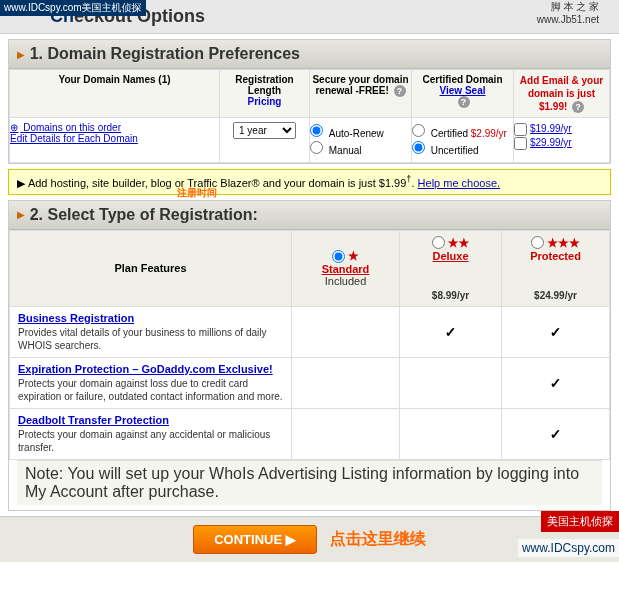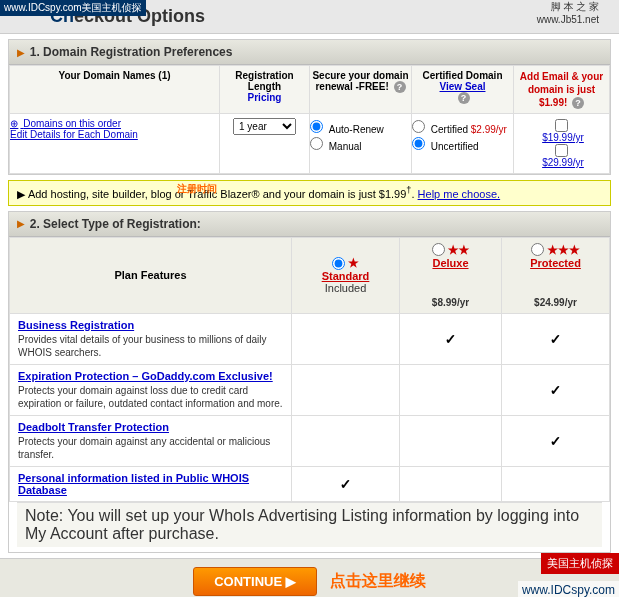--- a/index.html
+++ b/index.html
@@ -79,21 +79,21 @@
       display: flex;
       align-items: center;
     }
     .section-header .arrow {
       color: #cc6600;
       margin-right: 5px;
       font-size: 10px;
     }
     .section-title {
       font-weight: bold;
-      font-size: 12px;
+      font-size: 16px;
       color: #333;
     }
 
     
     .domain-table {
       width: 100%;
       border-collapse: collapse;
     }
     .domain-table th, .domain-table td {
       border: 1px solid #ddd;
@@ -125,21 +125,21 @@
       text-align: center;
     }
     .domain-select {
       font-size: 10px;
       padding: 1px;
     }
 
     .radio-group { margin: 2px 0; }
     .radio-group label { margin-left: 3px; }
 
-    .checkbox-group { display: flex; align-items: center; margin: 1px 0; flex-direction: column; }
+    .checkbox-group { display: flex; margin: 1px 0; }
     .checkbox-group label { margin-left: 3px; font-size: 10px; }
 
     .question-icon {
       display: inline-block;
       background: #999;
       color: #fff;
       font-size: 9px;
       font-weight: bold;
       width: 12px;
       height: 12px;
@@ -201,21 +201,20 @@
       text-decoration: underline;
     }
     .plan-name-deluxe {
       color: #cc0000;
       font-weight: bold;
       text-decoration: underline;
     }
     .plan-name-protected {
       color: #cc0000;
       font-weight: bold;
-      text-decoration: underline;
     }
     .plan-price {
       font-size: 10px;
       color: #333;
       margin-top: 28px;
     }
 
     .star-red { color: #cc0000; font-size: 12px; }
 
     .check-mark { color: #000; font-size: 14px; font-weight: bold; }
@@ -458,26 +457,20 @@
           <td style="text-align: center;"></td>
           <td style="text-align: center;"></td>
           <td style="text-align: center;"><span class="check-mark">✓</span></td>
         </tr>
         <tr>
           <td><a class="feature-name">Deadbolt Transfer Protection</a><div class="feature-desc">Protects your domain against any accidental or malicious transfer.</div></td>
           <td style="text-align: center;"></td>
           <td style="text-align: center;"></td>
           <td style="text-align: center;"><span class="check-mark">✓</span></td>
         </tr>
-        <tr>
-          <td><a class="feature-name">Personal information listed in Public WHOIS Database</a></td>
-          <td style="text-align: center;"><span class="check-mark">✓</span></td>
-          <td style="text-align: center;"></td>
-          <td style="text-align: center;"></td>
-        </tr>
       </tbody>
   </table>
   <div class="note-bar">
     <span>Note: You will set up your WhoIs Advertising Listing information by logging into My Account after purchase.</span>
   </div>
 </div>
 
 <div class="continue-bar">
   <button class="continue-btn">CONTINUE ▶</button>
   <span class="continue-annotation">点击这里继续</span>

